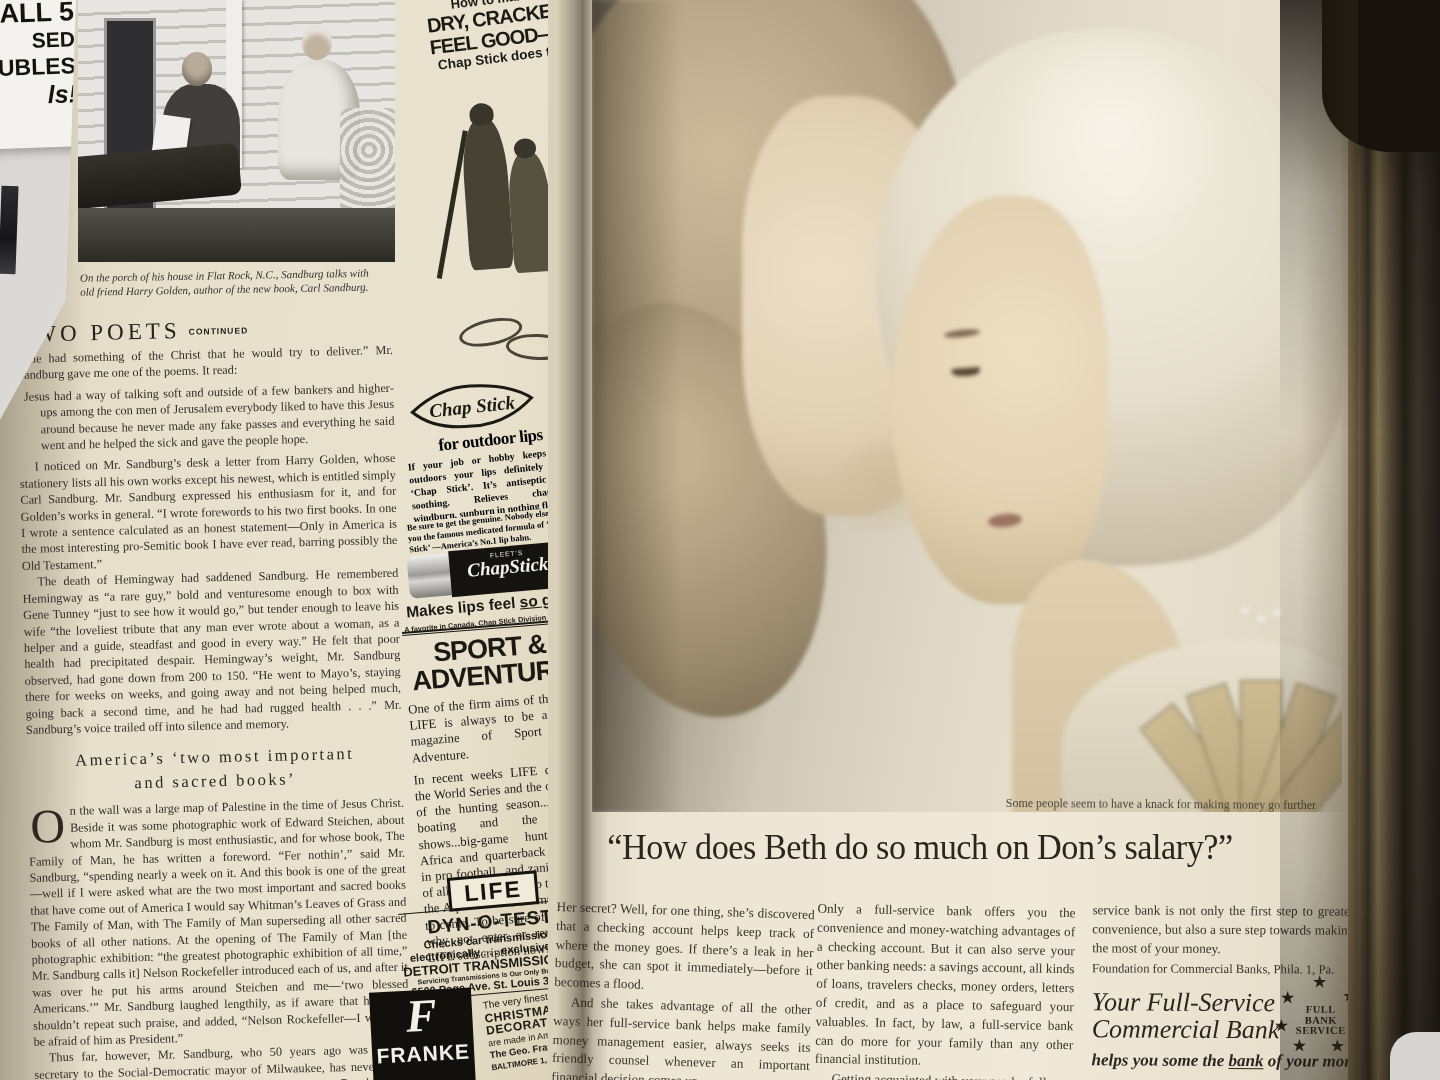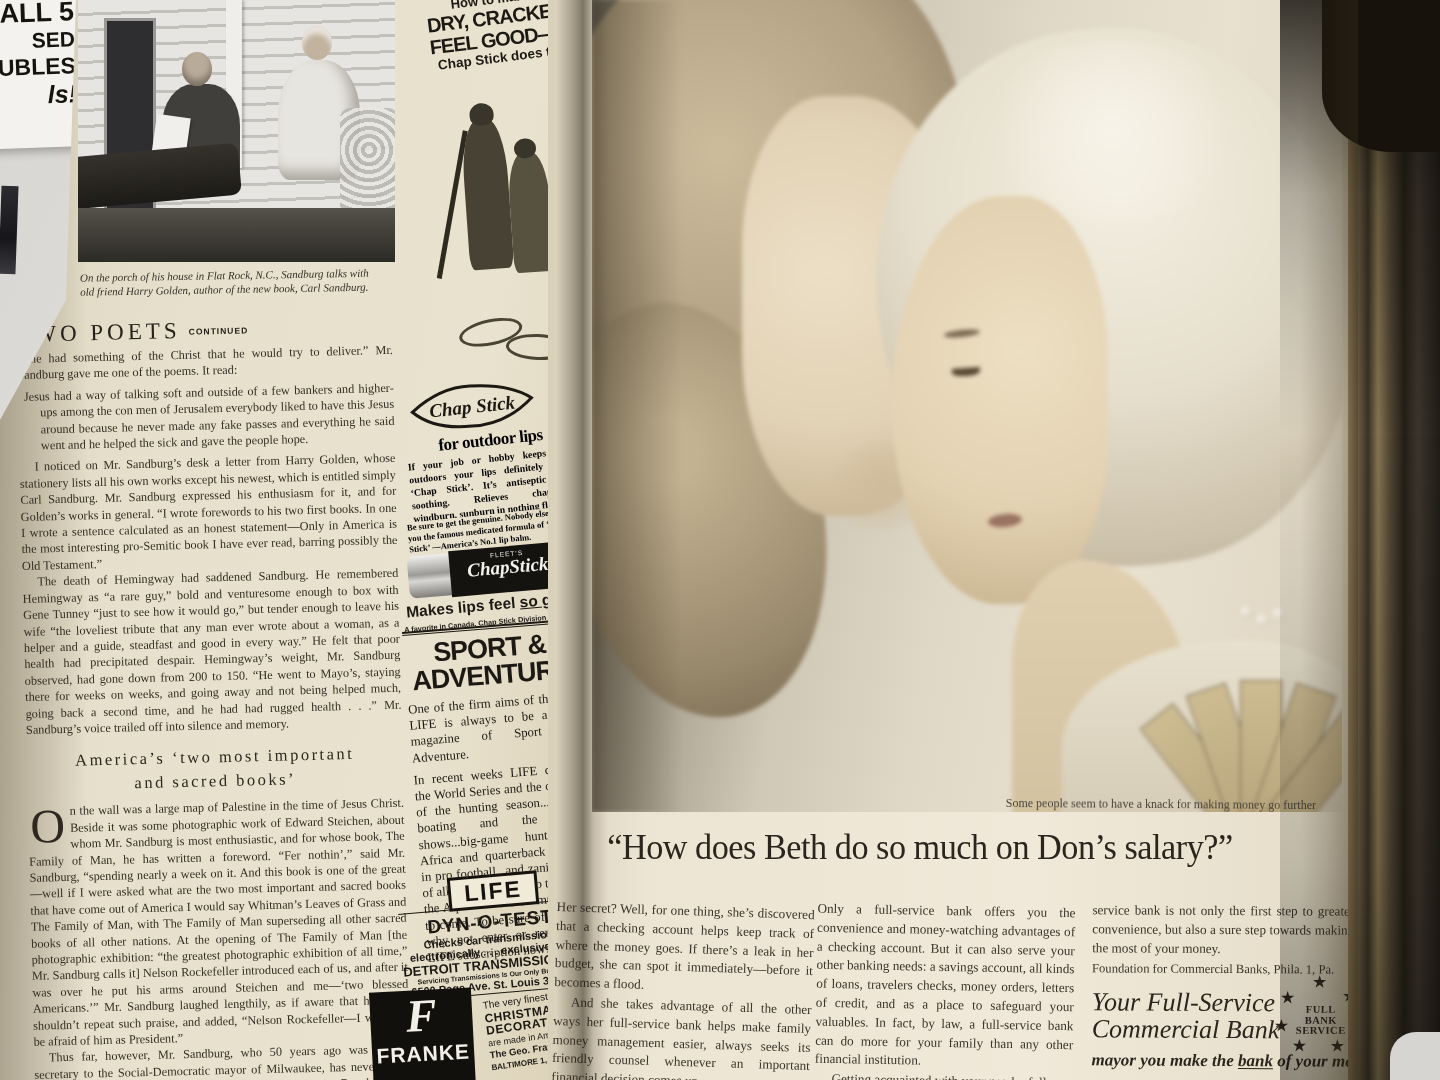--- a/index.html
+++ b/index.html
@@ -345,21 +345,21 @@
           <span class="st" style="left:10px;top:56px;">★</span>
           <span class="st" style="left:48px;top:56px;">★</span>
           <div class="etxt">
             <div>FULL</div>
             <div>BANK</div>
             <div>SERVICE</div>
           </div>
           <span class="reg">®</span>
         </div>
         <div class="bank-tag">
-          <span>mayor you make the </span><u>bank</u><span> of your money</span>
+          <span>helps you some the </span><u>bank</u><span> of your money</span>
         </div>
       </div>
     </div>
   </div>
 
   <div class="abs gutter"></div>
   <div class="abs rp-shade"></div>
   <div class="abs stack"></div>
   <div class="abs stack-shade"></div>
   <div class="abs corner-tr"></div>

